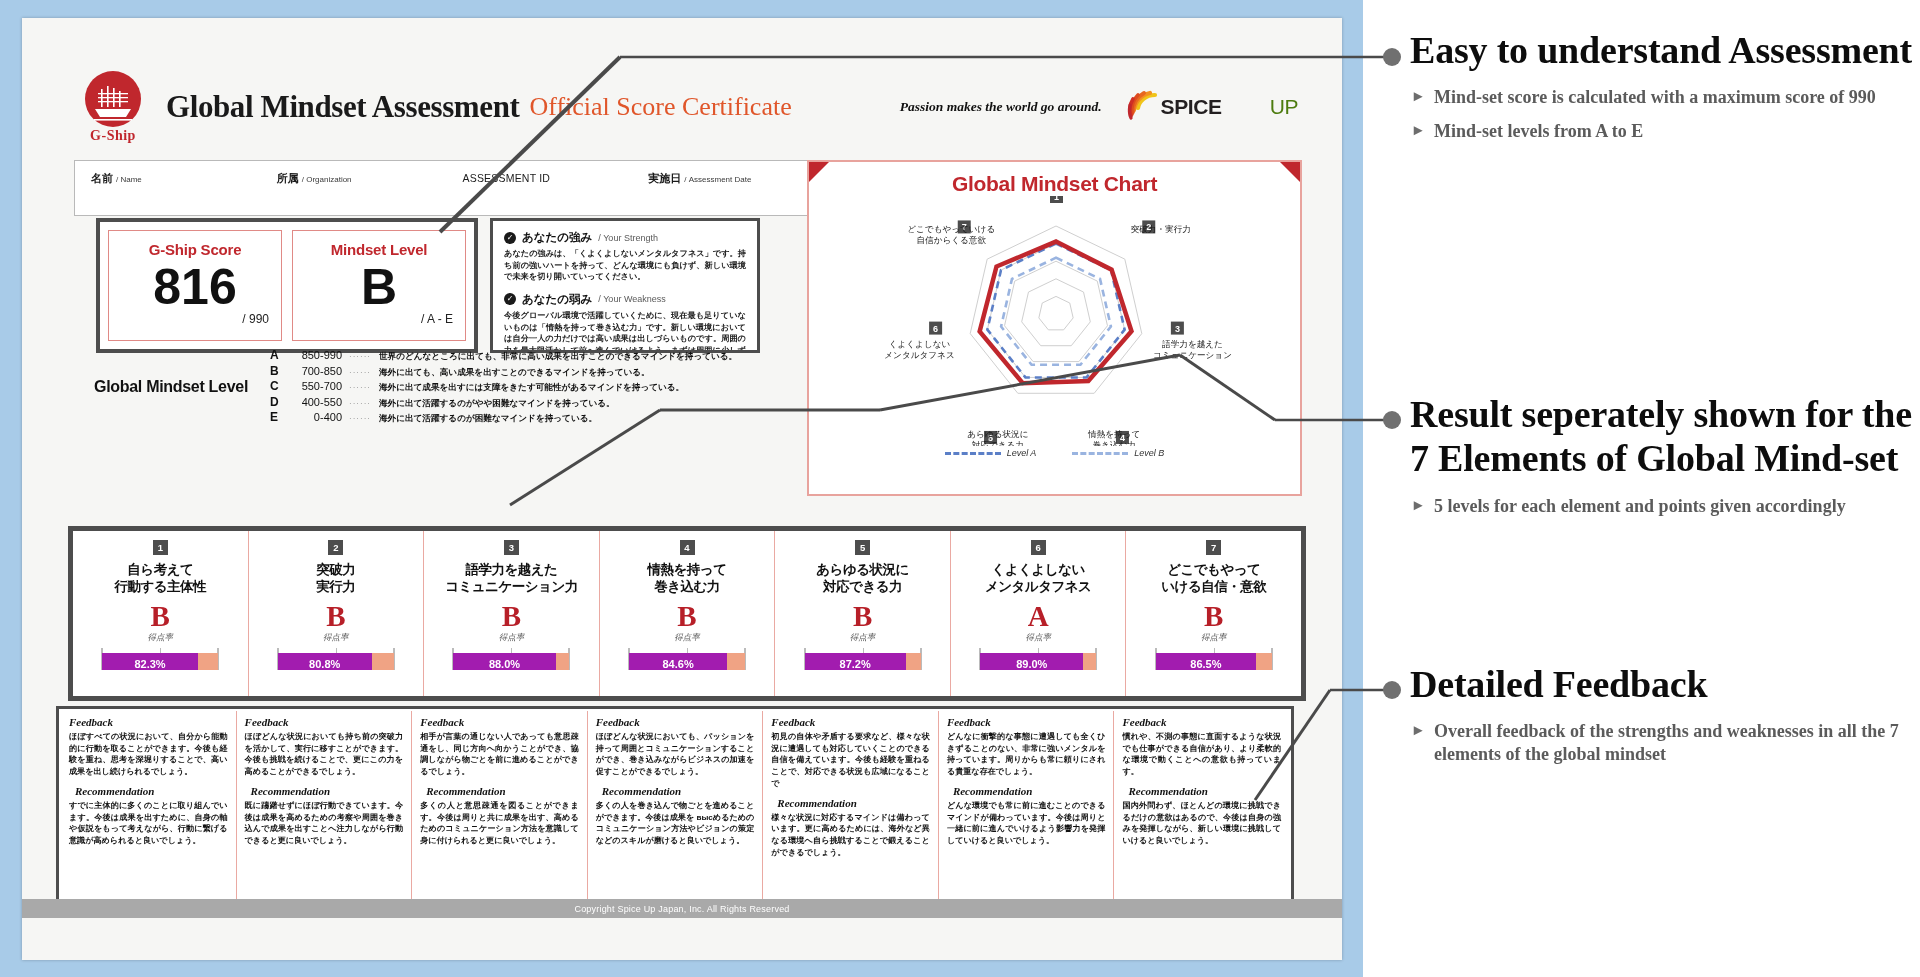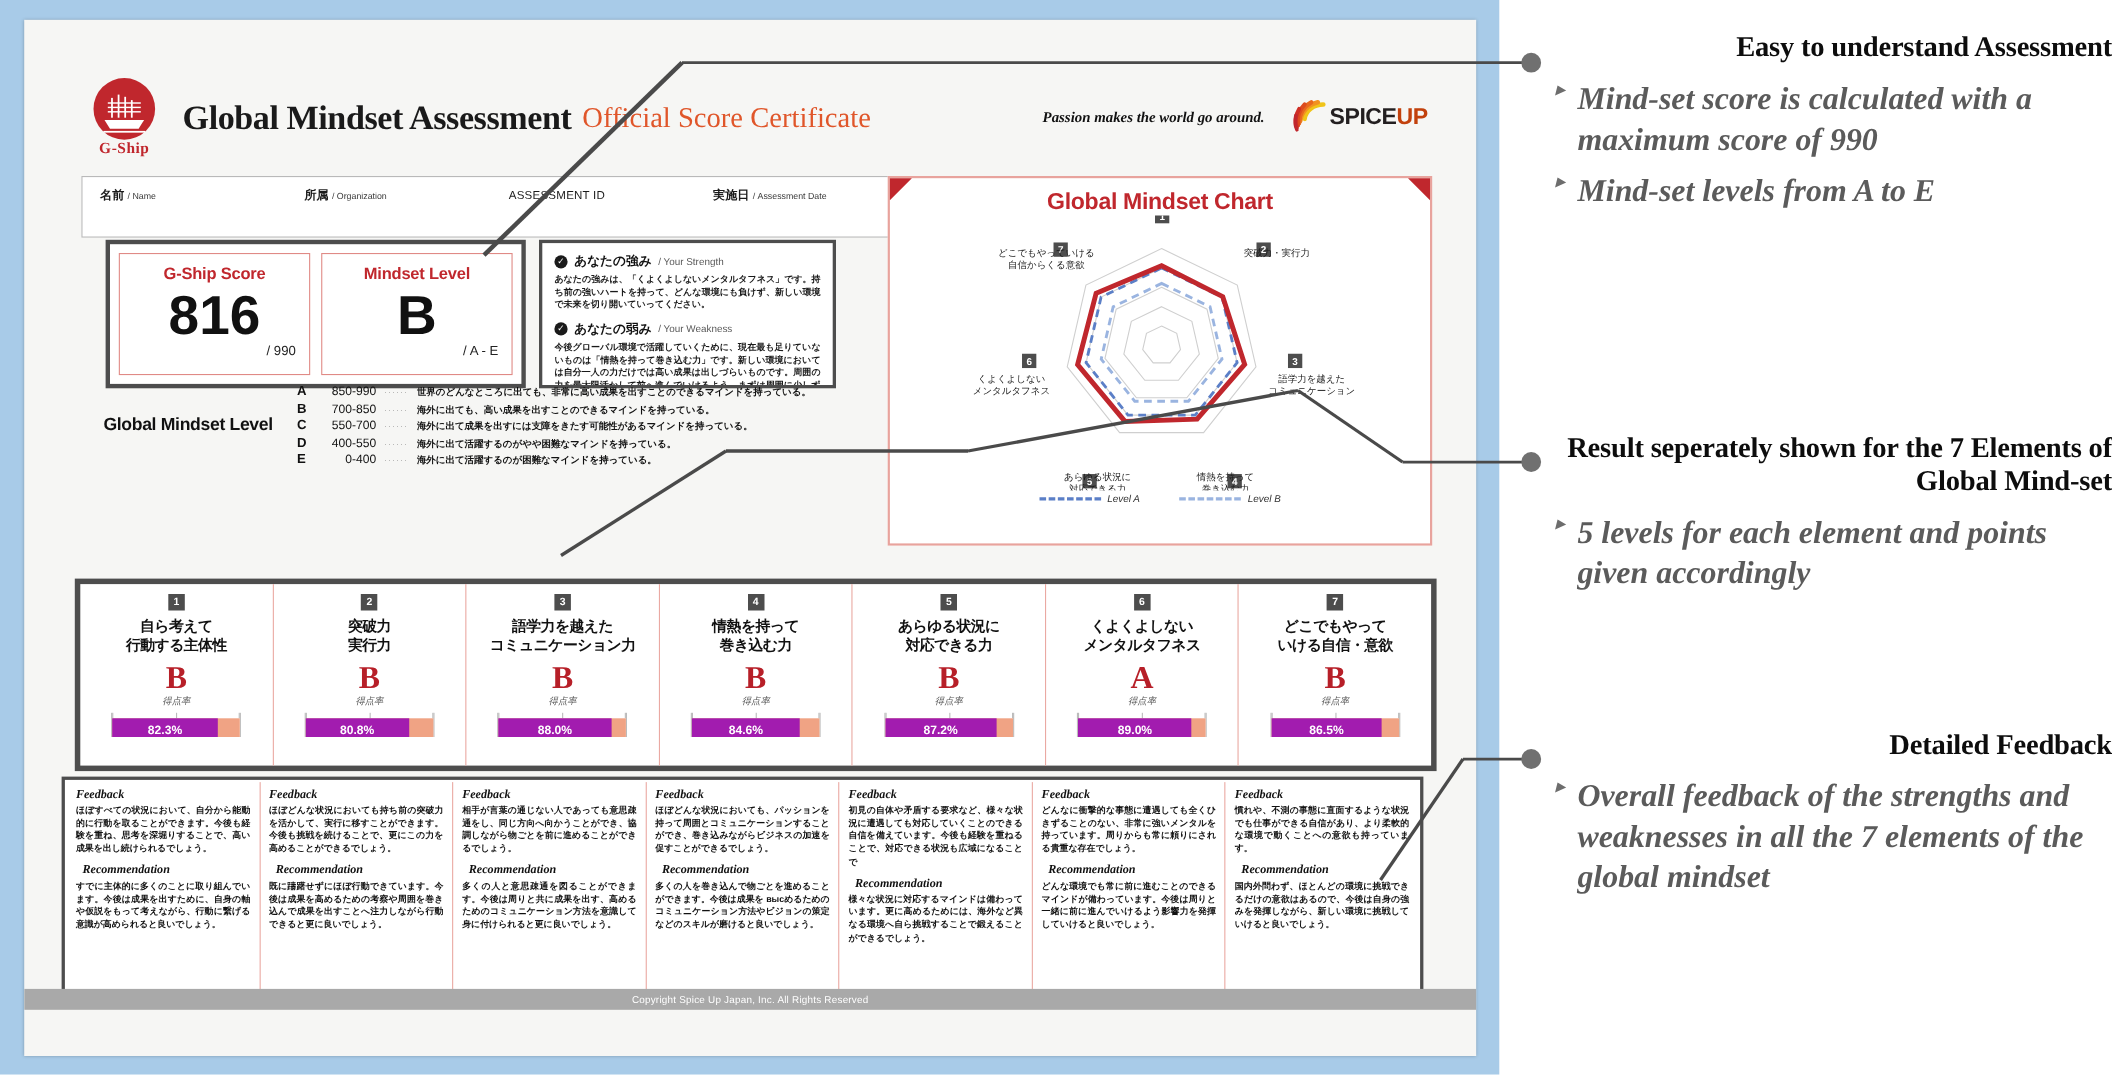--- a/index.html
+++ b/index.html
@@ -50,21 +50,21 @@
   .tagline {
     font-family: "Liberation Serif", serif; font-style: italic; font-weight: bold;
     font-size: 13.5px; color: #111; margin-left: auto; white-space: nowrap;
   }
   .spice-logo { display: flex; align-items: center; margin-left: 22px; margin-right: 6px; }
   .spice-swirl { width: 40px; height: 40px; }
   .spice-word {
     font-family: "Liberation Sans", sans-serif; font-size: 21px; font-weight: bold;
     color: #231f20; letter-spacing: -0.4px; margin-left: -3px;
   }
-  .spice-word .up { font-weight: bold; color: #c2410c; }
+  .spice-word .up { font-weight: normal; color: #4d7c0f; margin-left: 48px; }
 
   
   .info-row {
     position: absolute; left: 52px; top: 142px; width: 745px; height: 56px;
     border: 1px solid #b9b9b9; background: #fff; display: flex; overflow: hidden;
   }
   .info-cell {
     position: relative; flex: 1; padding: 7px 0 0 16px; overflow: hidden;
   }
   .info-cell + .info-cell::before {
@@ -216,29 +216,28 @@
   .footer-bar {
     position: absolute; left: 0; bottom: 42px; width: 1320px; height: 19px;
     background: #a9a9a9; display: flex; align-items: center; justify-content: center;
   }
   .footer-text { font-size: 9px; color: #ffffff; letter-spacing: 0.2px; }
 
   
   .annotations { position: absolute; left: 1410px; top: 0; width: 510px; height: 977px; }
   .anno-block { position: absolute; left: 0; width: 510px; }
   .anno-title {
-    font-family: "Liberation Serif", serif; font-weight: bold; font-size: 26px;
-    color: #0d0d0d; line-height: 1.17; letter-spacing: -0.2px; text-align: right;
+    font-family: "Liberation Serif", serif; font-weight: bold; font-size: 38px;
+    color: #0d0d0d; line-height: 1.17; letter-spacing: -0.2px;
   }
   .anno-bullets { margin-top: 14px; }
   .anno-bullet {
     position: relative; padding-left: 24px; font-family: "Liberation Serif", serif;
-    font-weight: bold; font-size: 29px; color: #5b5b5b; line-height: 1.26;
+    font-weight: bold; font-size: 18px; color: #5b5b5b; line-height: 1.26;
     margin-bottom: 11px;
-    font-style: italic;
   }
   .anno-bullet::before {
     content: "\25B8"; position: absolute; left: 4px; top: 0px; font-size: 16px; color: #6d6d6d;
   }
 
   
   .leader-svg { position: absolute; left: 0; top: 0; width: 1920px; height: 977px; pointer-events: none; }
 </style>
 </head>
 <body>

